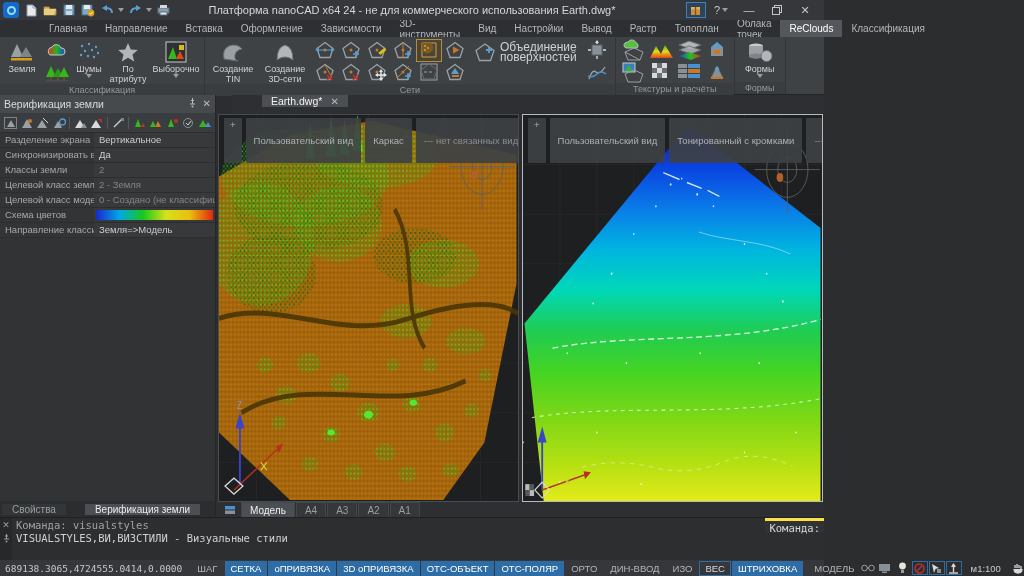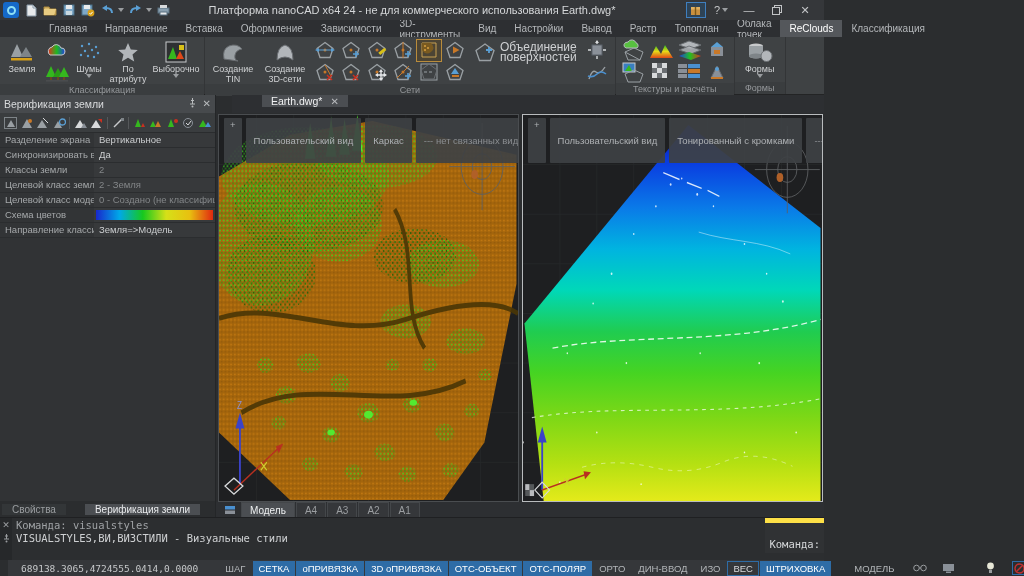--- a/index.html
+++ b/index.html
@@ -85,24 +85,24 @@
   .sheeticon { width:20px; display:flex; align-items:center; justify-content:center; }
   .sheettab { padding:0 8px; display:flex; align-items:center; font-size:10px; color:#9b9ea1; background:#35373a; border:1px solid #44474a; border-bottom:none; }
   .sheettab.active { background:#4b4e52; color:#eef0f1; }
 
   
   .cmd { height:43px; background:#2c2e30; display:flex; flex:none; border-top:1px solid #1f2022; }
   .cmd-strip { width:12px; background:#26282a; display:flex; flex-direction:column; align-items:center; gap:4px; padding-top:2px; color:#9a9da0; font-size:9px; flex:none; }
   .cmd-main { flex:1; display:flex; flex-direction:row; font-family:"DejaVu Sans Mono",monospace; font-size:10.5px; }
   .cmd-hist { flex:1; padding:1px 4px; color:#cfd1d3; line-height:13px; overflow:hidden; }
   .cmd-hist .dimline { color:#9fa2a5; }
-  .cmd-prompt { height:15px; border-top:5px solid #fde047; padding:15px 4px; color:#d6d8da; background:#303234; }
+  .cmd-prompt { height:15px; border-top:3px solid #fde047; padding:1px 4px; color:#d6d8da; background:#303234; }
 
   
-  .statusbar { height:16px; background:#35373a; display:flex; align-items:center; flex:none; font-size:9.5px; gap:13px; padding:0 11px;margin-left:8px; }
+  .statusbar { height:16px; background:#35373a; display:flex; align-items:center; flex:none; font-size:9.5px; gap:1px; padding:0 3px; }
   .coords { font-family:"DejaVu Sans Mono",monospace; font-size:9.5px; color:#c6c8ca; padding:0 8px 0 2px; white-space:nowrap; }
   .toggle { padding:1px 5px; color:#b3b6b9; white-space:nowrap; border:1px solid transparent; }
   .toggle.on { background:#2e6ca6; color:#fff; }
   .toggle.outline { border:1px solid #2e6ca6; color:#d8dadc; }
   .modelbl { padding:0 4px 0 10px; color:#b3b6b9; }
   .sic { width:16px; height:14px; display:flex; align-items:center; justify-content:center; flex:none; }
   .sic.boxed { border:1px solid #2e6ca6; }
   .scale { padding:0 8px; color:#c6c8ca; white-space:nowrap; }
   .sb-right { margin-left:auto; display:flex; align-items:center; gap:3px; }
 </style>

